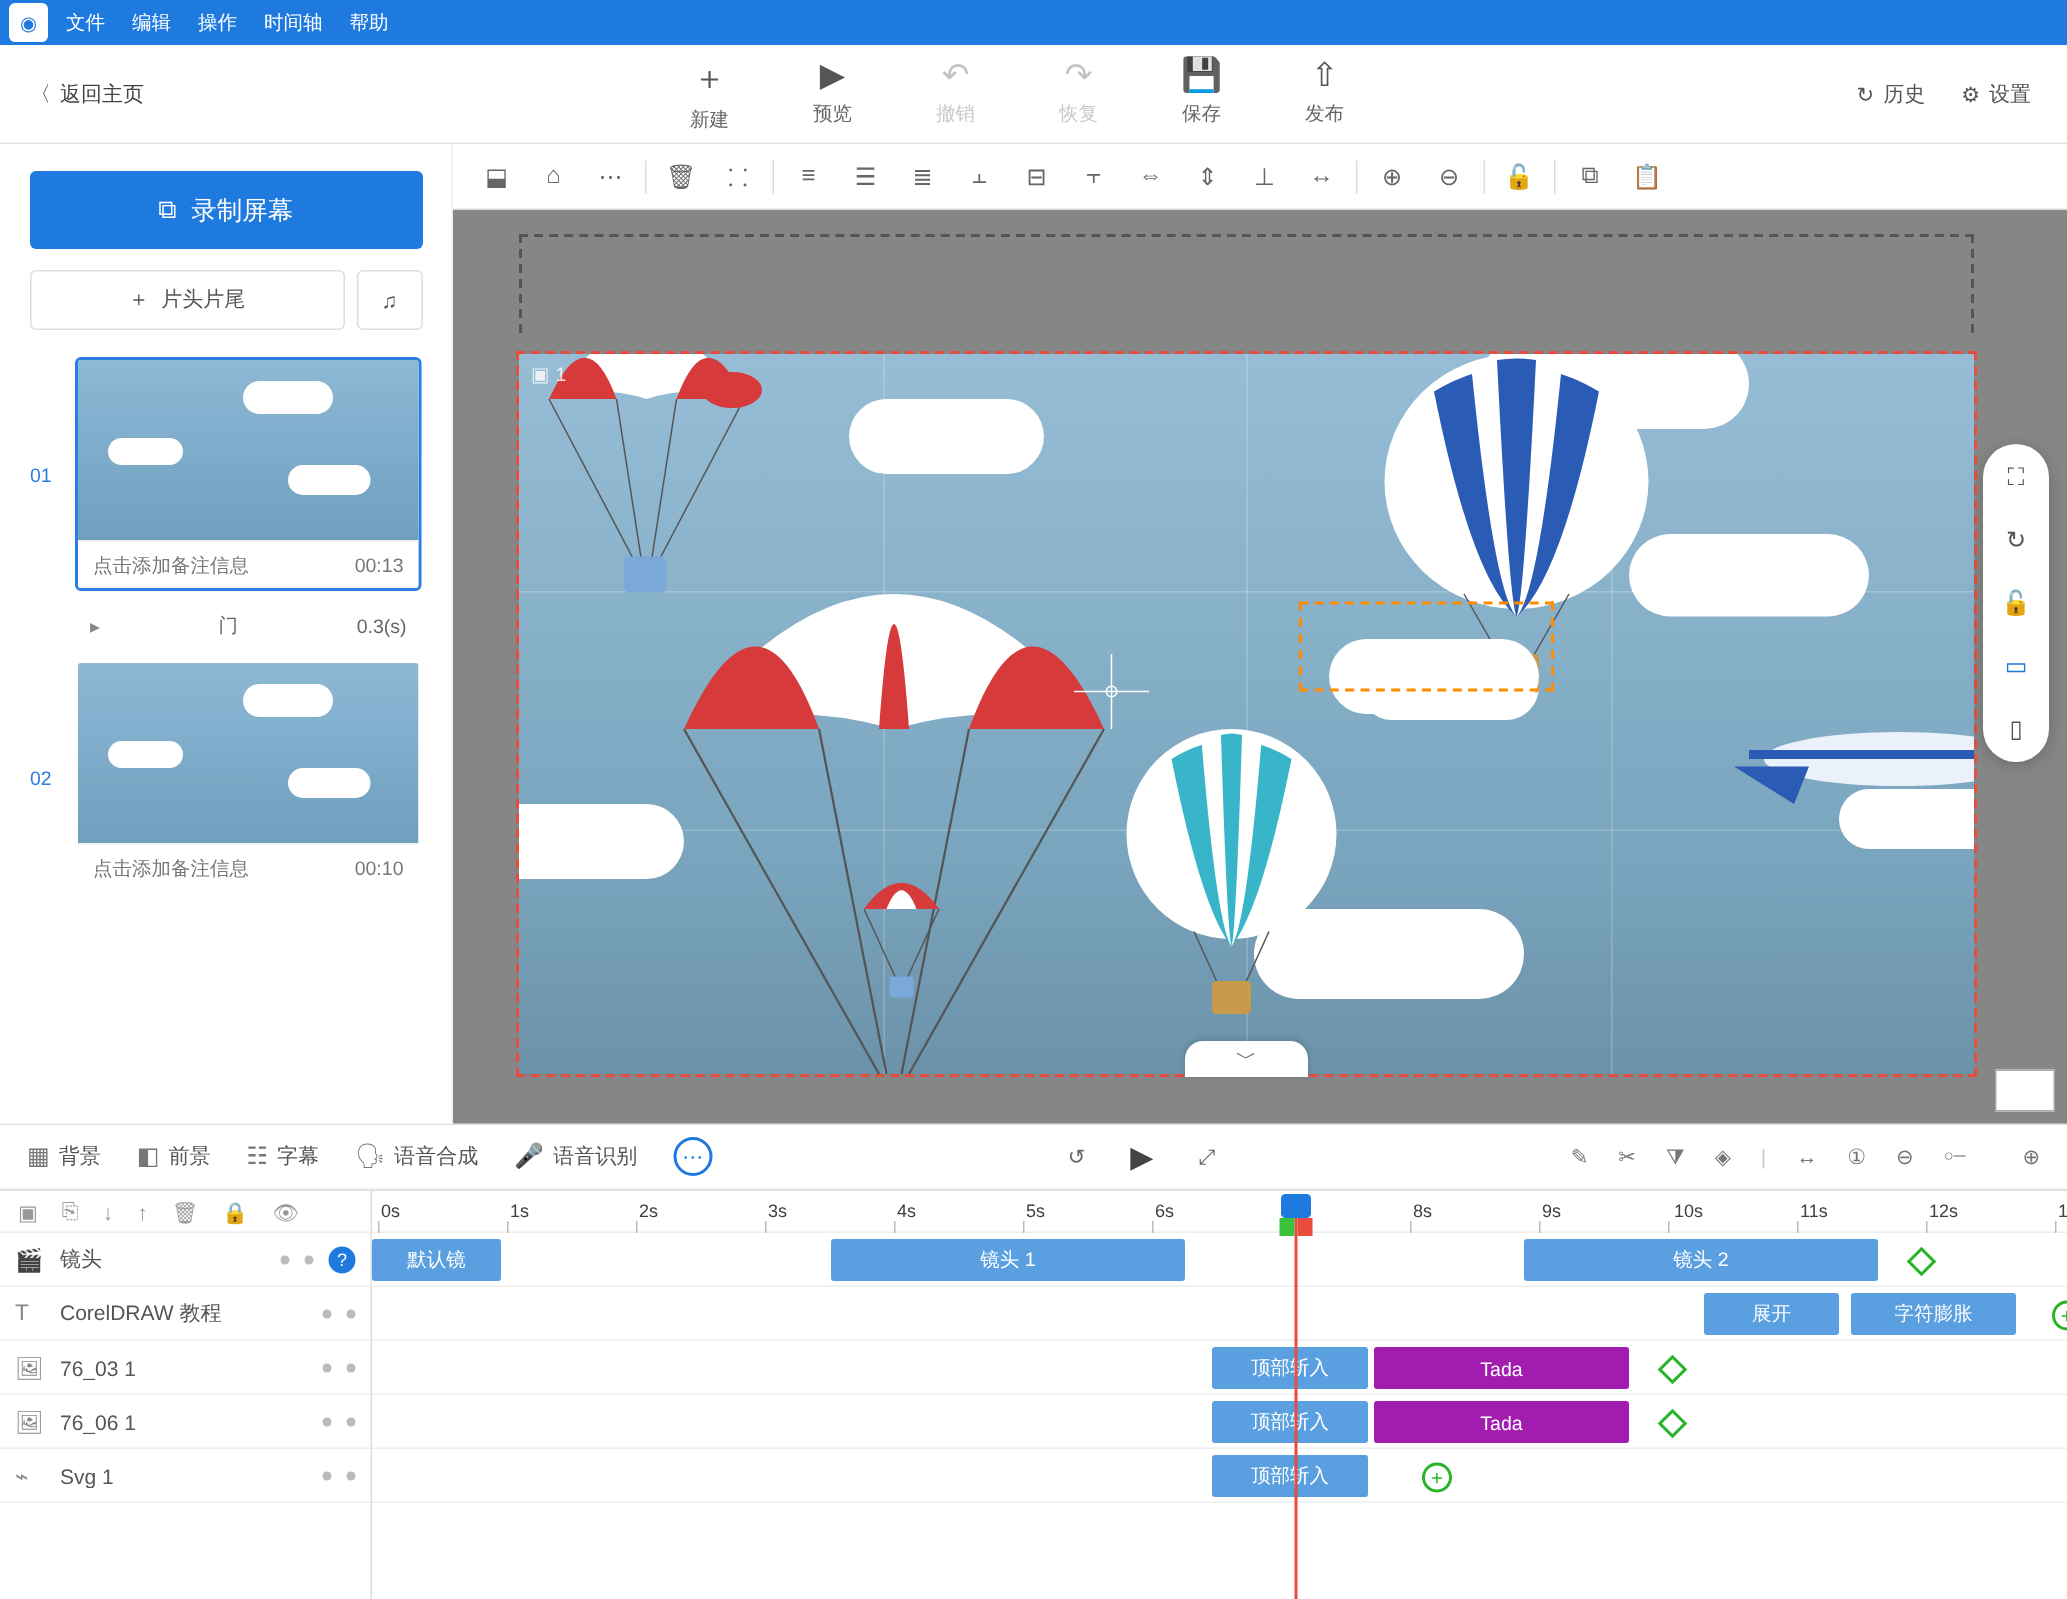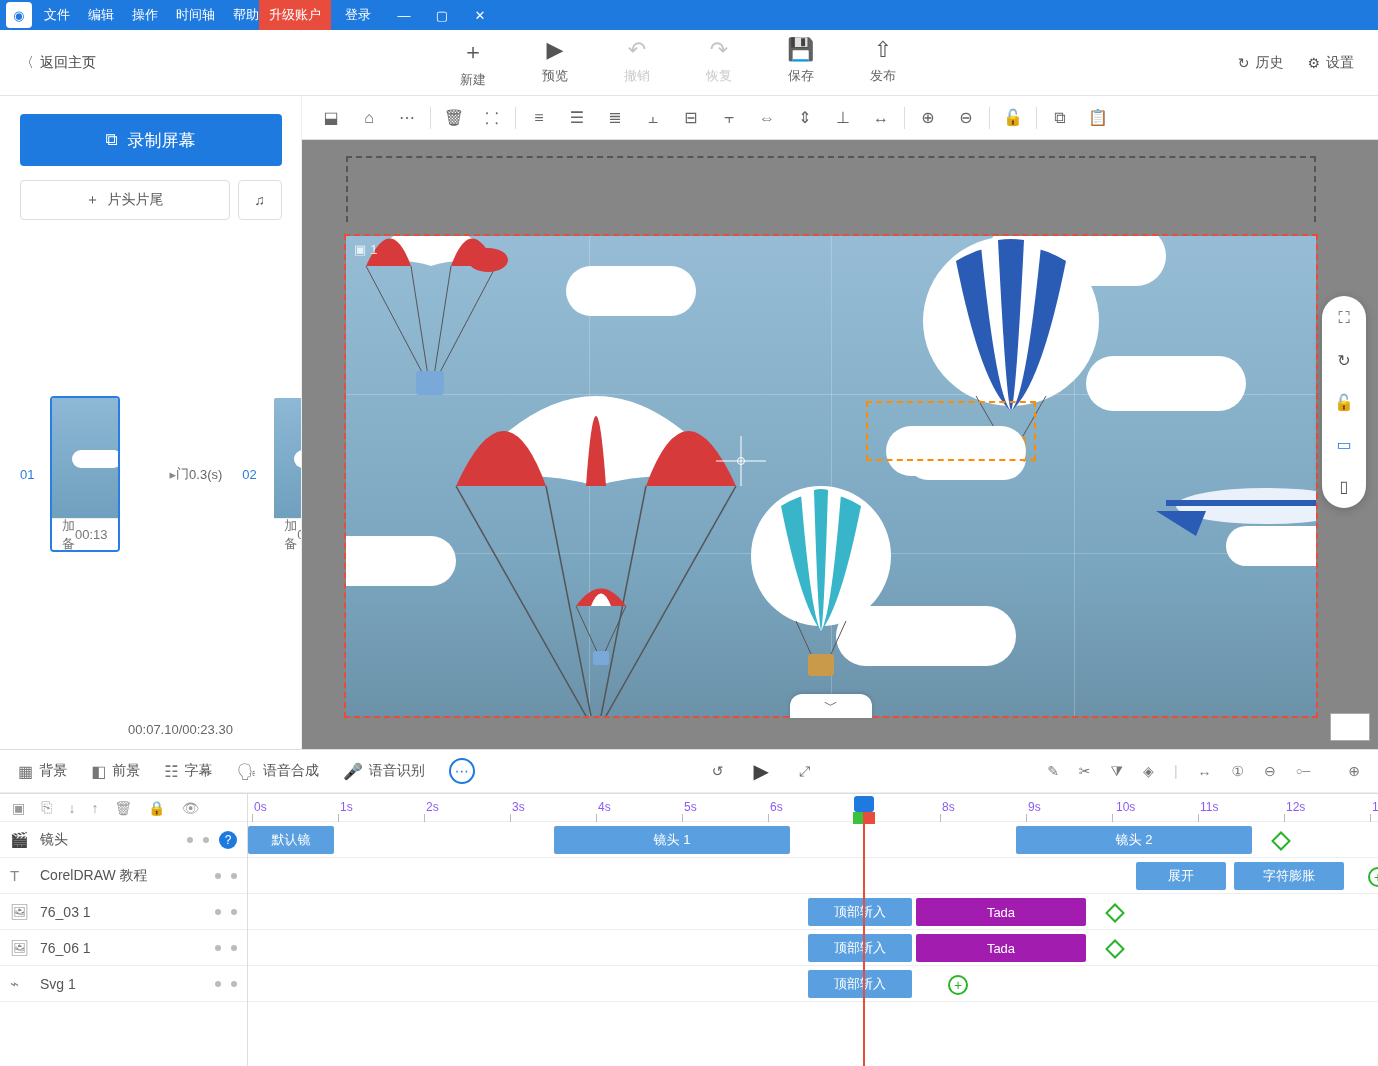--- a/index.html
+++ b/index.html
@@ -28,21 +28,21 @@
 .toolbar1 .right-tools { display:flex; gap:24px; margin-right:24px; align-items:center; }
 .toolbar1 .right-tools .rt { display:flex; align-items:center; gap:6px; color:#555; cursor:pointer; }
 
 
 .body { display:flex; height:653px; }
 .leftpane { width:302px; background:#fff; border-right:1px solid #eee; display:flex; flex-direction:column; align-items:center; padding-top:18px; }
 .btn-record { width:262px; height:52px; background:#1f7ae0; color:#fff; border-radius:4px; display:flex; align-items:center; justify-content:center; gap:10px; font-size:17px; cursor:pointer; }
 .row-addclip { display:flex; gap:8px; margin-top:14px; }
 .btn-addclip { width:210px; height:40px; border:1px solid #ddd; border-radius:4px; display:flex; align-items:center; justify-content:center; gap:8px; cursor:pointer; color:#555; }
 .btn-music { width:44px; height:40px; border:1px solid #ddd; border-radius:4px; display:flex; align-items:center; justify-content:center; cursor:pointer; color:#555; }
-.thumbs { width:100%; padding:18px 20px 0 20px; display:flex; flex-direction:row; gap:10px; overflow:auto; flex:1; }
+.thumbs { width:100%; padding:18px 20px 0 20px; display:flex; flex-direction:column; gap:10px; overflow:auto; flex:1; }
 .thumb-row { display:flex; align-items:center; gap:10px; }
 .thumb-num { color:#2a7de1; font-size:13px; width:20px; }
 .thumb-card { flex:1; border:2px solid transparent; border-radius:4px; overflow:hidden; }
 .thumb-card.selected { border-color:#2a7de1; }
 .thumb-img { height:120px; background:linear-gradient(#8db8d6,#6fa0bd); position:relative; }
 .cloud { position:absolute; background:#fff; border-radius:50px; }
 .thumb-cap { height:32px; background:#fff; border-top:1px solid #eee; display:flex; align-items:center; justify-content:space-between; padding:0 10px; color:#777; font-size:13px; }
 .trans-row { display:flex; align-items:center; justify-content:space-between; padding:4px 10px 4px 40px; color:#666; font-size:13px; }
 .trans-row .play-ico { color:#888; }
 .time-status { color:#666; font-size:13px; padding:12px 0 12px 60px; }
@@ -89,21 +89,21 @@
 .tl-left-tools { height:28px; display:flex; align-items:center; gap:16px; padding:0 12px; color:#999; border-bottom:1px solid #eee; font-size:14px; }
 .tl-tracks { }
 .track { height:36px; border-bottom:1px solid #eee; display:flex; align-items:center; padding:0 10px; gap:10px; color:#555; font-size:14px; }
 .track .tico { width:20px; color:#888; font-size:15px; }
 .track .name { flex:1; white-space:nowrap; overflow:hidden; text-overflow:ellipsis; }
 .track .dot { width:6px; height:6px; background:#bbb; border-radius:50%; }
 .track .help { display:inline-flex; width:18px;height:18px;border-radius:50%; background:#1f7ae0; color:#fff; align-items:center; justify-content:center; font-size:12px; margin-left:auto; }
 
 .tl-right { flex:1; position:relative; overflow:hidden; background:#fff; }
 .ruler { height:28px; border-bottom:1px solid #eee; position:relative; background:#fff; }
-.ruler .tick { position:absolute; top:6px; font-size:12px; color:#8b5cf6; }
+.ruler .tick { position:absolute; top:6px; font-size:12px; color:#404040; }
 .ruler .tline { position:absolute; top:20px; width:1px; height:8px; background:#bbb; }
 .playhead { position:absolute; top:2px; bottom:0; width:2px; background:#e74c3c; z-index:5; }
 .playhead .head { position:absolute; top:0; left:-9px; width:20px; height:16px; background:#1f7ae0; border-radius:3px; }
 .playhead .flag-l { position:absolute; top:16px; left:-10px; width:10px; height:12px; background:#3cc13c; }
 .playhead .flag-r { position:absolute; top:16px; left:2px; width:10px; height:12px; background:#e74c3c; }
 .lane { height:36px; border-bottom:1px solid #eee; position:relative; }
 .clip { position:absolute; top:4px; height:28px; background:#5a9fe0; color:#fff; font-size:13px; display:flex; align-items:center; justify-content:center; border-radius:2px; padding:0 8px; white-space:nowrap; }
 .clip.light { background:#a21caf; }
 .diamond { position:absolute; top:12px; width:14px; height:14px; background:#28b428; transform:rotate(45deg); border:1px solid #1e8f1e; }
 .diamond.open { background:#fff; border:2px solid #28b428; }
@@ -116,27 +116,20 @@
 
 <div class="titlebar">
   <div class="logo-icon">◉</div>
   <div class="menu">
     <span>文件</span>
     <span>编辑</span>
     <span>操作</span>
     <span>时间轴</span>
     <span>帮助</span>
   </div>
-  <div class="right">
-    <div class="upgrade">升级账户</div>
-    <div class="login">登录</div>
-    <div class="winbtn">—</div>
-    <div class="winbtn">▢</div>
-    <div class="winbtn">✕</div>
-  </div>
 </div>
 
 <div class="toolbar1" style="position:relative;">
   <div class="back">
     <span>〈</span>
     <span>返回主页</span>
   </div>
   <div class="tool-group" id="tool-group">
       <div class="tool">
         <div class="ico">＋</div>
@@ -220,21 +213,20 @@
       <div class="cloud" style="top:52px;left:20px;width:50px;height:18px;"></div>
       <div class="cloud" style="top:70px;left:140px;width:55px;height:20px;"></div>
     </div>
     <div class="thumb-cap">
       <span>点击添加备注信息</span>
       <span>00:10</span>
     </div>
   </div>
         </div>
       </div>
-    <div class="time-status">00:07.10/00:23.30</div>
   </div>
 
   <div class="canvaswrap">
     <div class="editbar">
       <div class="ico">⬓</div>
       <div class="ico">⌂</div>
       <div class="ico">⋯</div>
       <div class="sep"></div>
       <div class="ico">🗑</div>
       <div class="ico">⸬</div>

